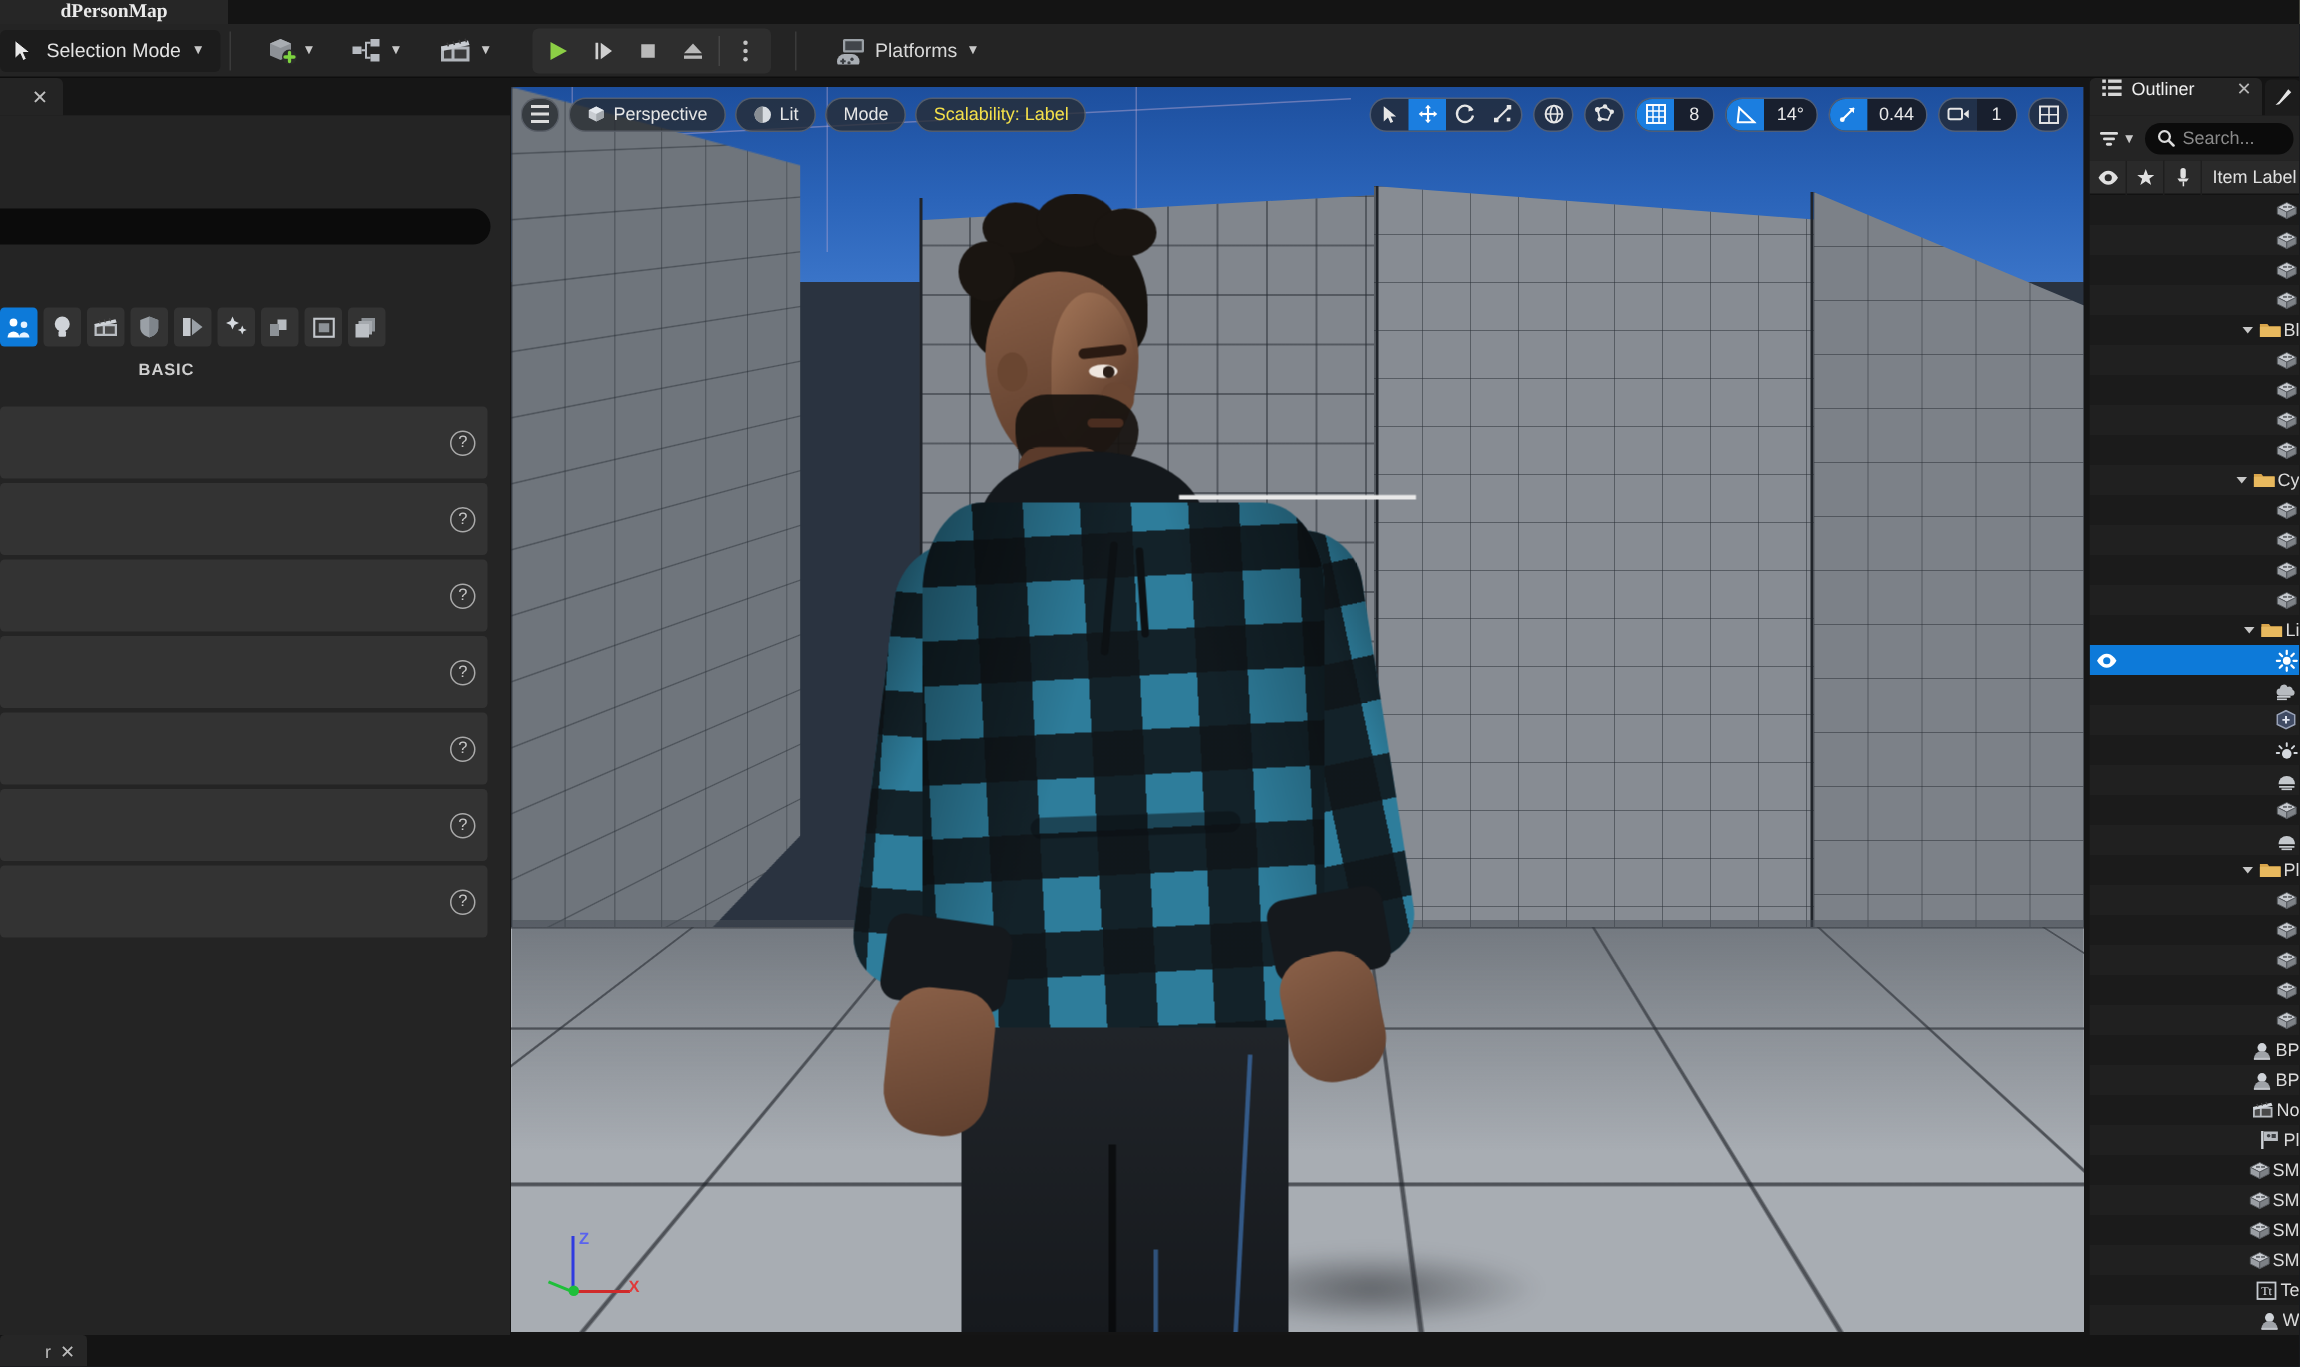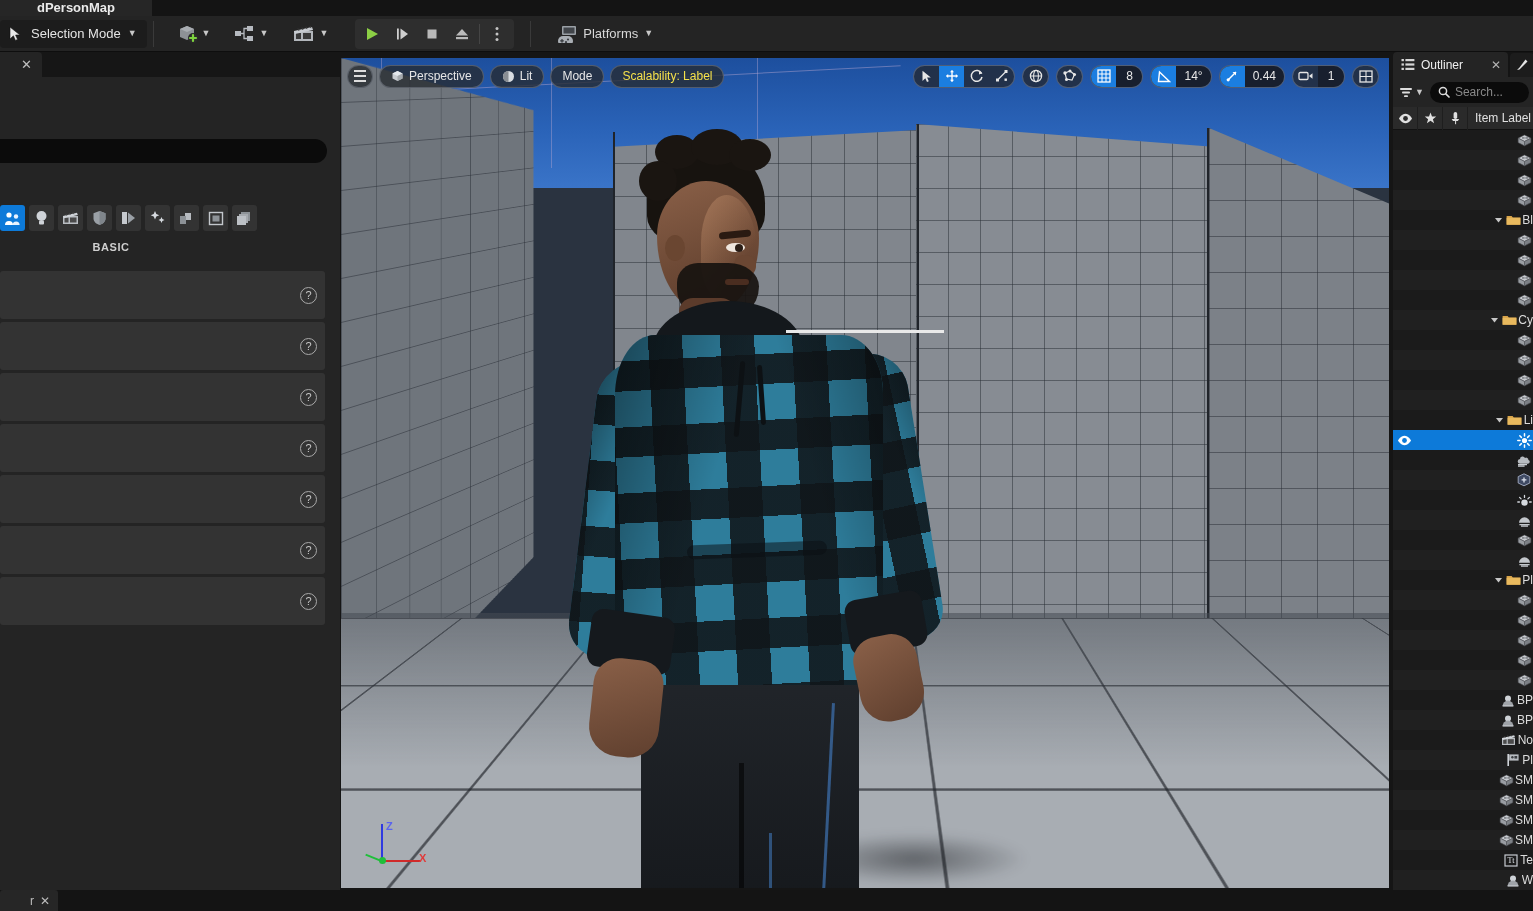--- a/index.html
+++ b/index.html
@@ -9,20 +9,21 @@
     font-family: "Liberation Sans", sans-serif;
     font-size: 12px; color: #d8d8d8;
     -webkit-font-smoothing: antialiased;
   }
   #app { position: relative; width: 1533px; height: 911px; }
 
   
   .titlebar {
     position: absolute; left: 0; top: 0; width: 1533px; height: 16px;
     background: #fef9c3;
+    font-family: Liberation Serif, serif;
   }
   .map-tab {
     position: absolute; left: 0; top: -8px; width: 152px; height: 24px;
     background: #262626; border-radius: 3px 3px 0 0;
     color: #eaeaea; font-size: 13px; font-weight: bold;
     display: flex; align-items: flex-end; justify-content: center;
     padding-bottom: 1px; overflow: hidden; white-space: nowrap;
   }
   .tabstrip-rest {
     position: absolute; left: 152px; top: 0; right: 0; height: 16px;
@@ -396,21 +397,21 @@
 
   
   .outliner {
     position: absolute; left: 1393px; top: 52px; width: 140px; height: 838px;
     background: #1b1b1b; overflow: hidden;
   }
   .ol-tabrow { position: relative; width: 140px; height: 25px; background: #141414; }
   .ol-tab {
     position: absolute; left: 0; top: 0; width: 115px; height: 25px;
     background: #242424; border-radius: 4px 4px 0 0;
-    display: flex; align-items: center; gap: 6px; padding-left: 8px;
+    display: flex; align-items: flex-start; gap: 6px; padding-left: 8px;
     cursor: pointer;
   }
   .ol-tab .t { font-size: 12px; color: #eee; }
   .ol-tab .x { margin-left: auto; margin-right: 7px; color: #b5b5b5; font-size: 12px; }
   .ol-tab-next {
     position: absolute; left: 117px; top: 1px; width: 24px; height: 24px;
     background: #1c1c1c; border-radius: 4px 4px 0 0;
     display: flex; align-items: center; justify-content: center; cursor: pointer;
   }
   .ol-searchrow {

